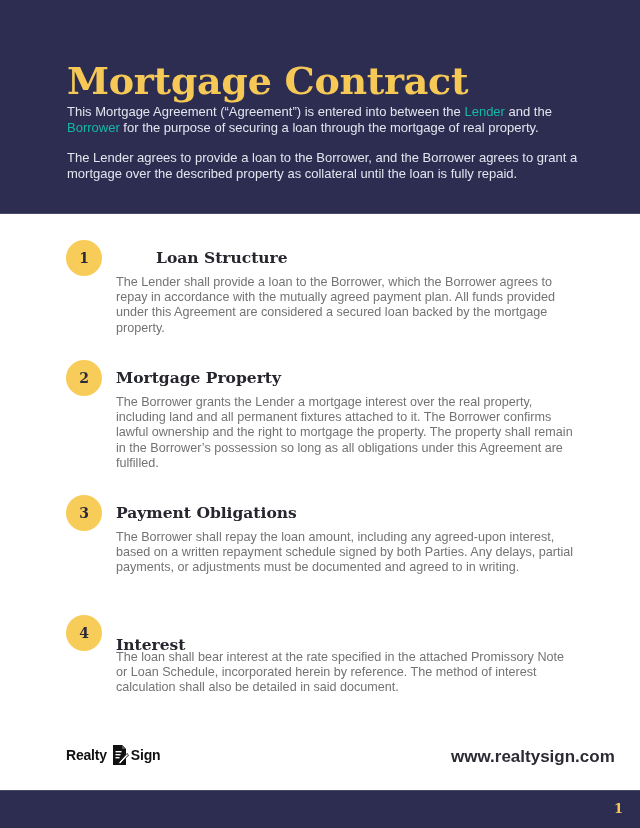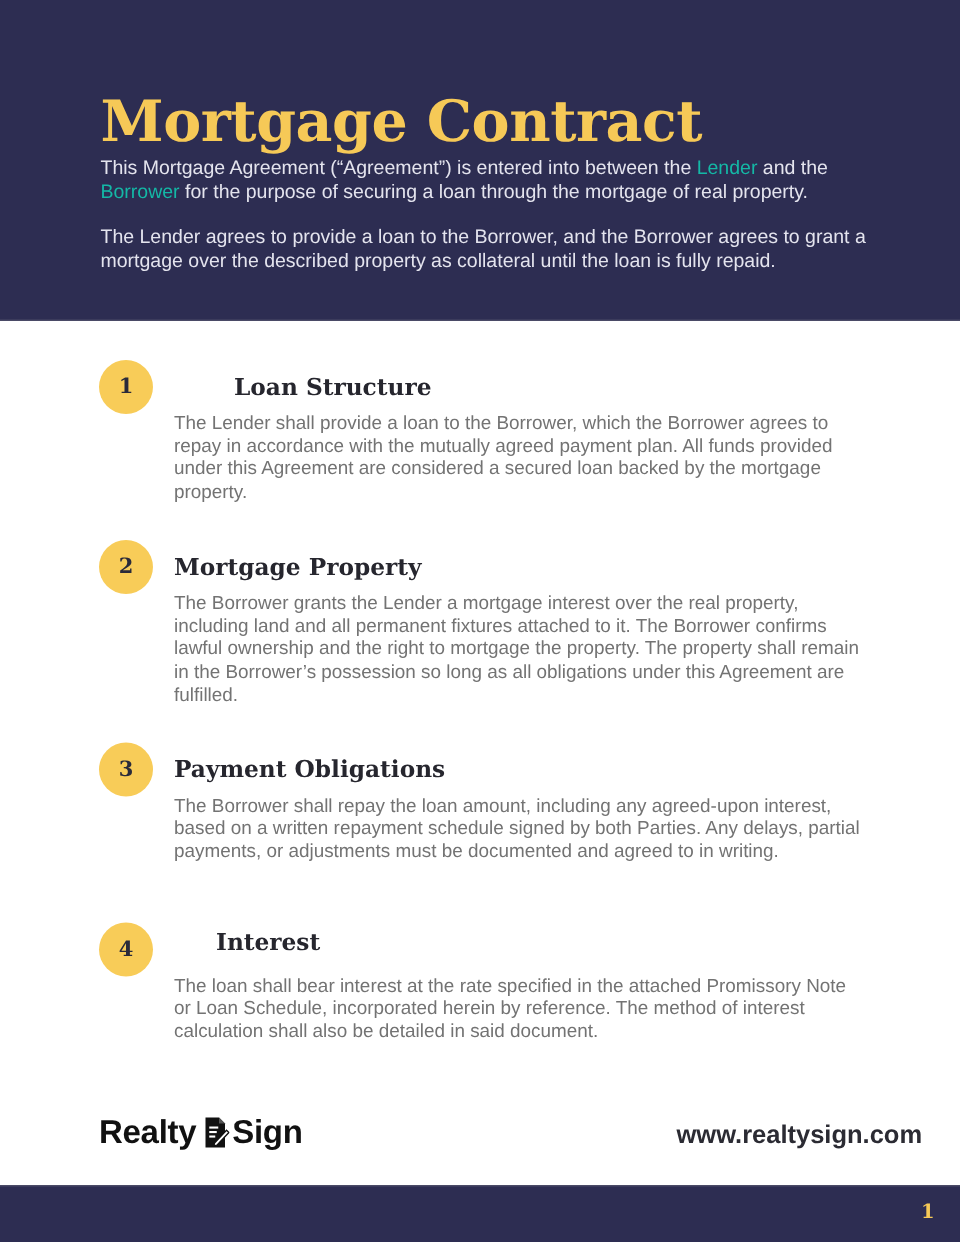--- a/index.html
+++ b/index.html
@@ -41,21 +41,21 @@
   .sec-body {
     position: absolute; left: 116px; width: 460px;
     font-family: "Liberation Sans", sans-serif;
     font-size: 12.6px; line-height: 15.2px; color: #737373;
   }
 
   .logo {
     position: absolute; left: 66px; top: 742px; height: 26px;
     display: flex; align-items: center;
     font-family: "Liberation Sans", sans-serif; font-weight: bold;
-    font-size: 22px; color: #111111; letter-spacing: -0.2px;
+    font-size: 14px; color: #111111; letter-spacing: -0.2px;
   }
   .logo .doc-icon { width: 17px; height: 22px; margin: 0 2px 0 5px; display: inline-block; }
   .website {
     position: absolute; left: 451px; top: 747px;
     font-family: "Liberation Sans", sans-serif; font-weight: bold;
     font-size: 17px; color: #2b2b33;
   }
   .footer {
     position: absolute; left: 0; top: 790px; width: 640px; height: 38px;
     background: #2d2d52; border-top: 1px solid #4a4a66;
@@ -88,21 +88,21 @@
 </div>
 
 <div class="section" style="top:495px;">
   <div class="num" style="top:0;">3</div>
   <div class="sec-title" style="top:8px;text-align:right;">Payment Obligations</div>
   <p class="sec-body" style="top:35px;">The Borrower shall repay the loan amount, including any agreed-upon interest, based on a written repayment schedule signed by both Parties. Any delays, partial payments, or adjustments must be documented and agreed to in writing.</p>
 </div>
 
 <div class="section" style="top:615px;">
   <div class="num" style="top:0;">4</div>
-  <div class="sec-title" style="top:3px;margin-left:28px;">Interest</div>
+  <div class="sec-title" style="top:20px;">Interest</div>
   <p class="sec-body" style="top:35px;">The loan shall bear interest at the rate specified in the attached Promissory Note or Loan Schedule, incorporated herein by reference. The method of interest calculation shall also be detailed in said document.</p>
 </div>
 
 <div class="logo">
   <span>Realty</span>
   <span class="doc-icon">
     <svg width="17" height="22" viewBox="0 0 17 22">
       <path d="M1 1 H10 L14 5 V21 H1 Z" fill="#111"></path>
       <path d="M10 1 V5 H14" fill="#555"></path>
       <rect x="3.5" y="7" width="6" height="1.4" fill="#fff"></rect>

